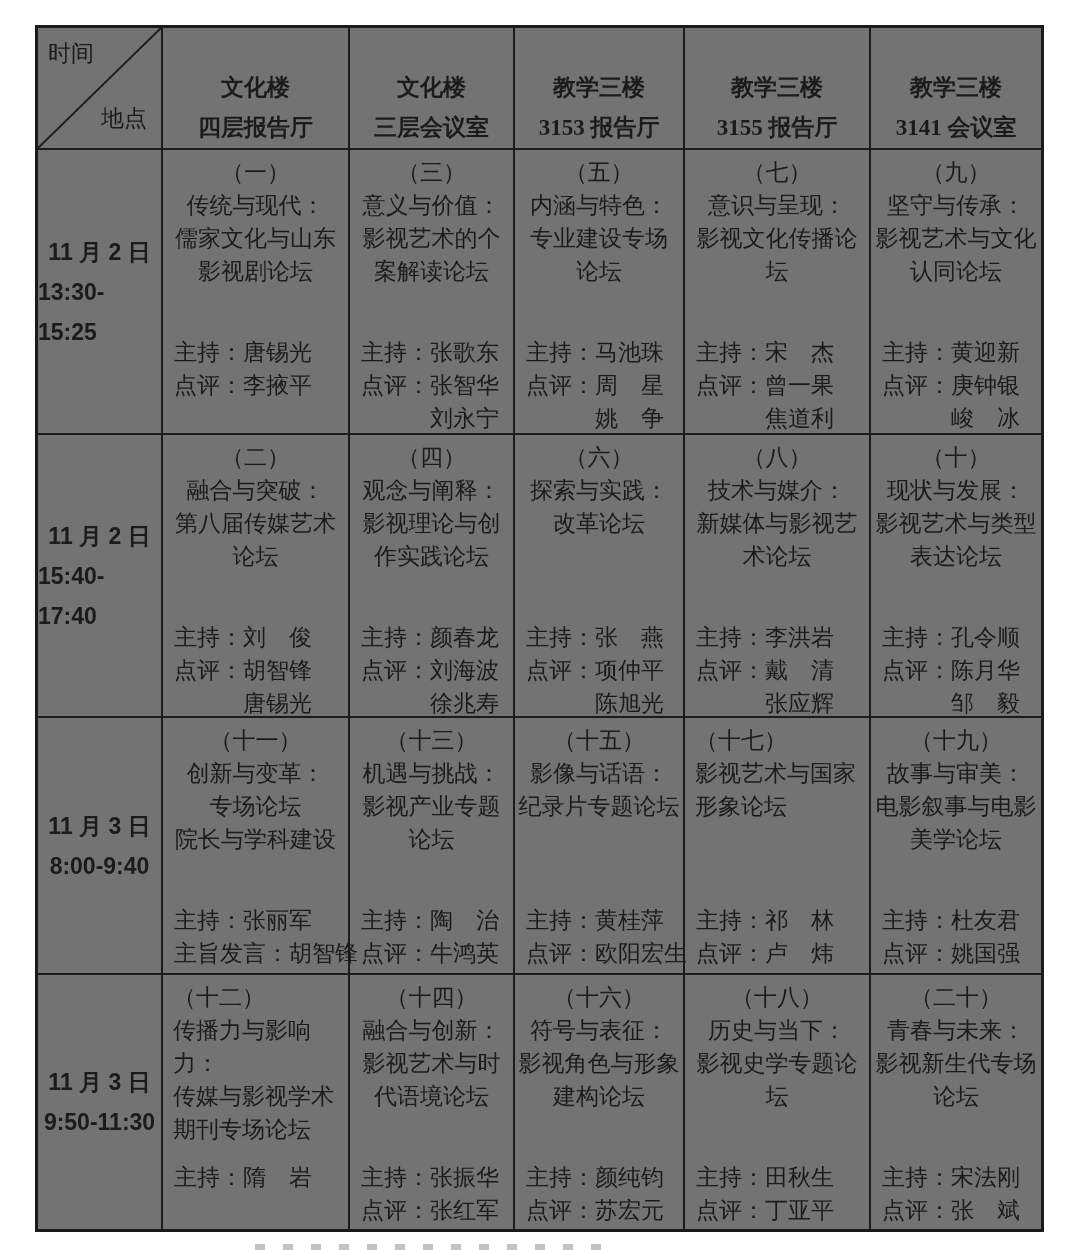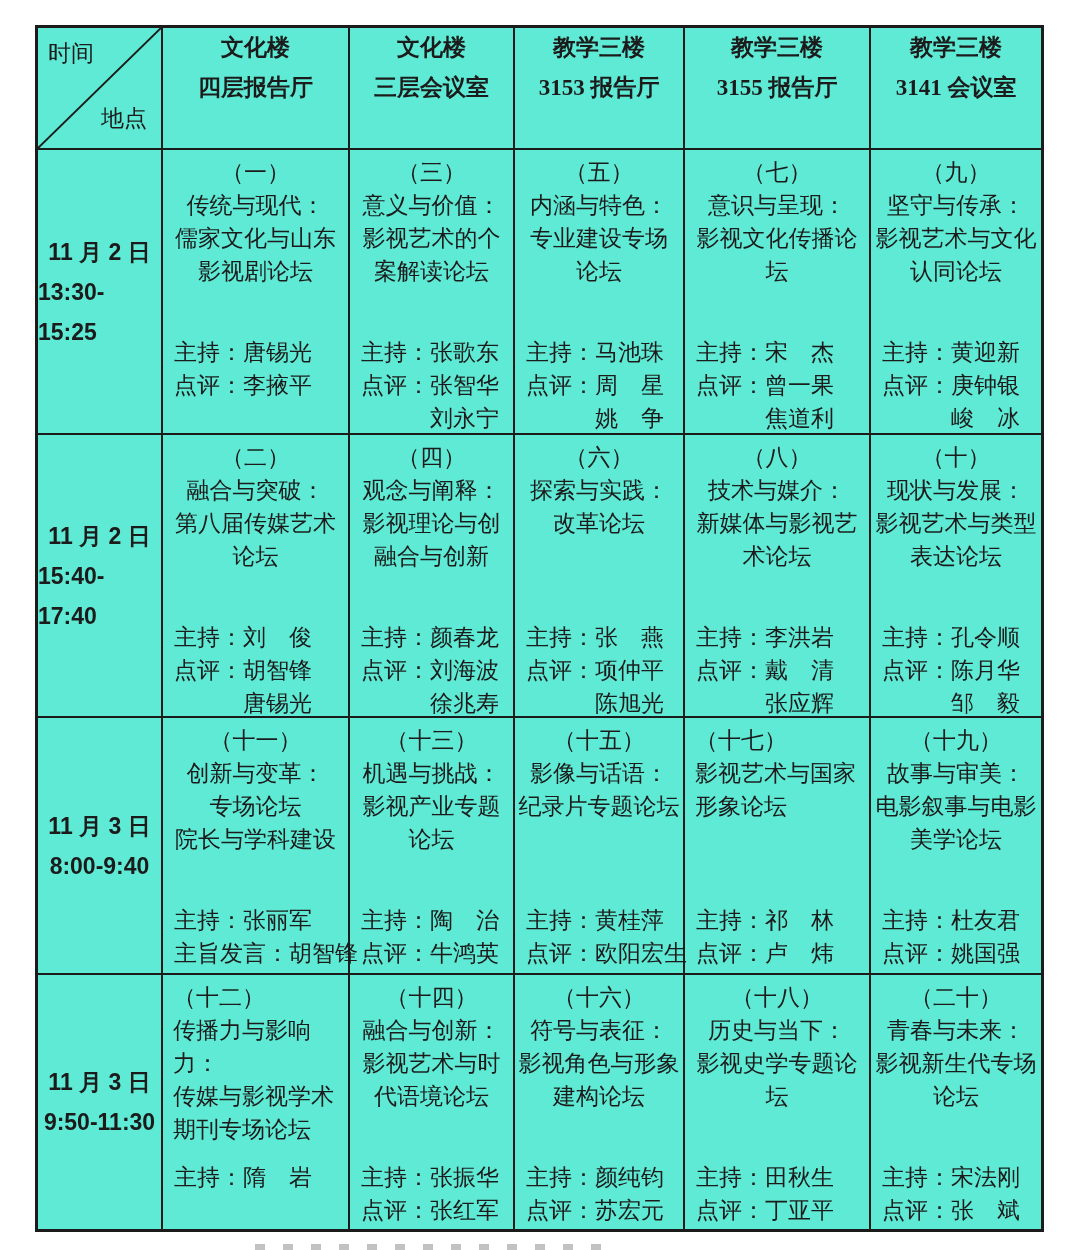--- a/index.html
+++ b/index.html
@@ -1,32 +1,32 @@
 <!DOCTYPE html>
 <html><head>
 <meta charset="utf-8">
 <style>
   *{box-sizing:border-box;margin:0;padding:0}
   html,body{width:1066px;height:1250px;background:#ffffff;overflow:hidden}
   body{position:relative;font-family:"Liberation Serif","DejaVu Serif",serif;color:#1b1b1b}
   .table{position:absolute;left:35px;top:25px;display:grid;
          grid-template-columns:125px 187px 165px 170px 186px 170px;
          grid-template-rows:122px 285px 283px 257px 254px;
-         border:3px solid #1b1b1b;background:#5eead4}
+         border:3px solid #1b1b1b;background:#737373}
   .cell{border-right:2px solid #1b1b1b;border-bottom:2px solid #1b1b1b;position:relative;overflow:visible}
   .table > .cell:nth-child(6n){border-right:none}
   .table > .cell:nth-last-child(-n+6){border-bottom:none}
 
   
   .corner svg{position:absolute;left:0;top:0;width:100%;height:100%}
   .corner-time{position:absolute;left:10px;top:10px;font-size:23px}
   .corner-place{position:absolute;right:14px;bottom:14px;font-size:23px}
 
   
-  .loc-cell{display:flex;flex-direction:column;justify-content:flex-start;align-items:center;
+  .loc-cell{display:flex;flex-direction:column;justify-content:flex-end;align-items:center;
             font-weight:bold;font-size:23px;line-height:40px;text-align:center}
 
   
   .time-cell{display:flex;flex-direction:column;justify-content:center;align-items:center;
              font-weight:bold;font-size:23px;line-height:40px;text-align:left;
              font-family:"Liberation Sans","DejaVu Sans",sans-serif}
 
   
   .forum-cell{padding-top:6px;font-size:23px}
   .forum-head{height:166px;text-align:center;padding:0 3px}
@@ -155,21 +155,21 @@
         <div class="pline">主持：刘　俊</div>
         <div class="pline">点评：胡智锋</div>
         <div class="pline">　　　唐锡光</div>
       </div>
     </div>
     <div class="cell forum-cell">
       <div class="forum-head">
         <div class="forum-no">（四）</div>
         <div class="tline">观念与阐释：</div>
         <div class="tline">影视理论与创</div>
-        <div class="tline">融合与创新</div>
+        <div class="tline">作实践论坛</div>
       </div>
       <div class="forum-people">
         <div class="pline">主持：颜春龙</div>
         <div class="pline">点评：刘海波</div>
         <div class="pline">　　　徐兆寿</div>
       </div>
     </div>
     <div class="cell forum-cell">
       <div class="forum-head">
         <div class="forum-no">（六）</div>

